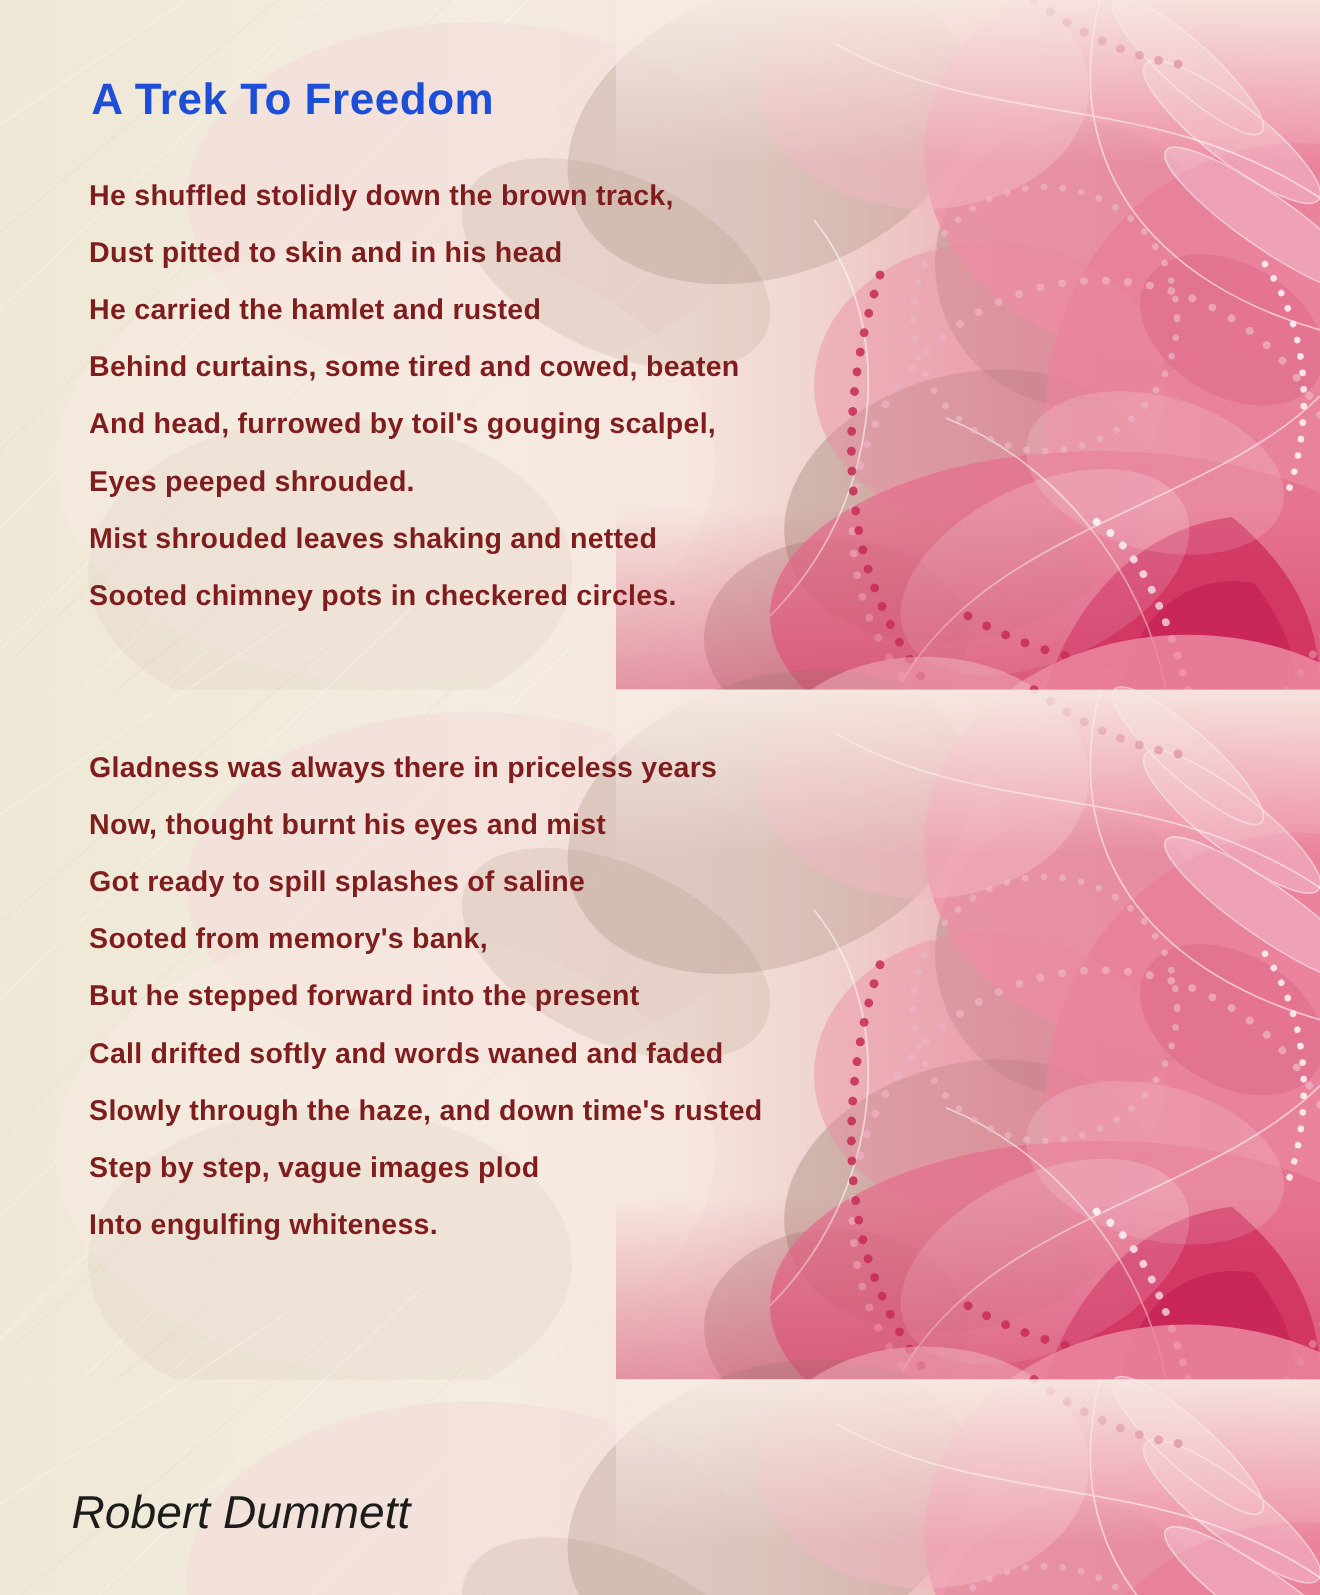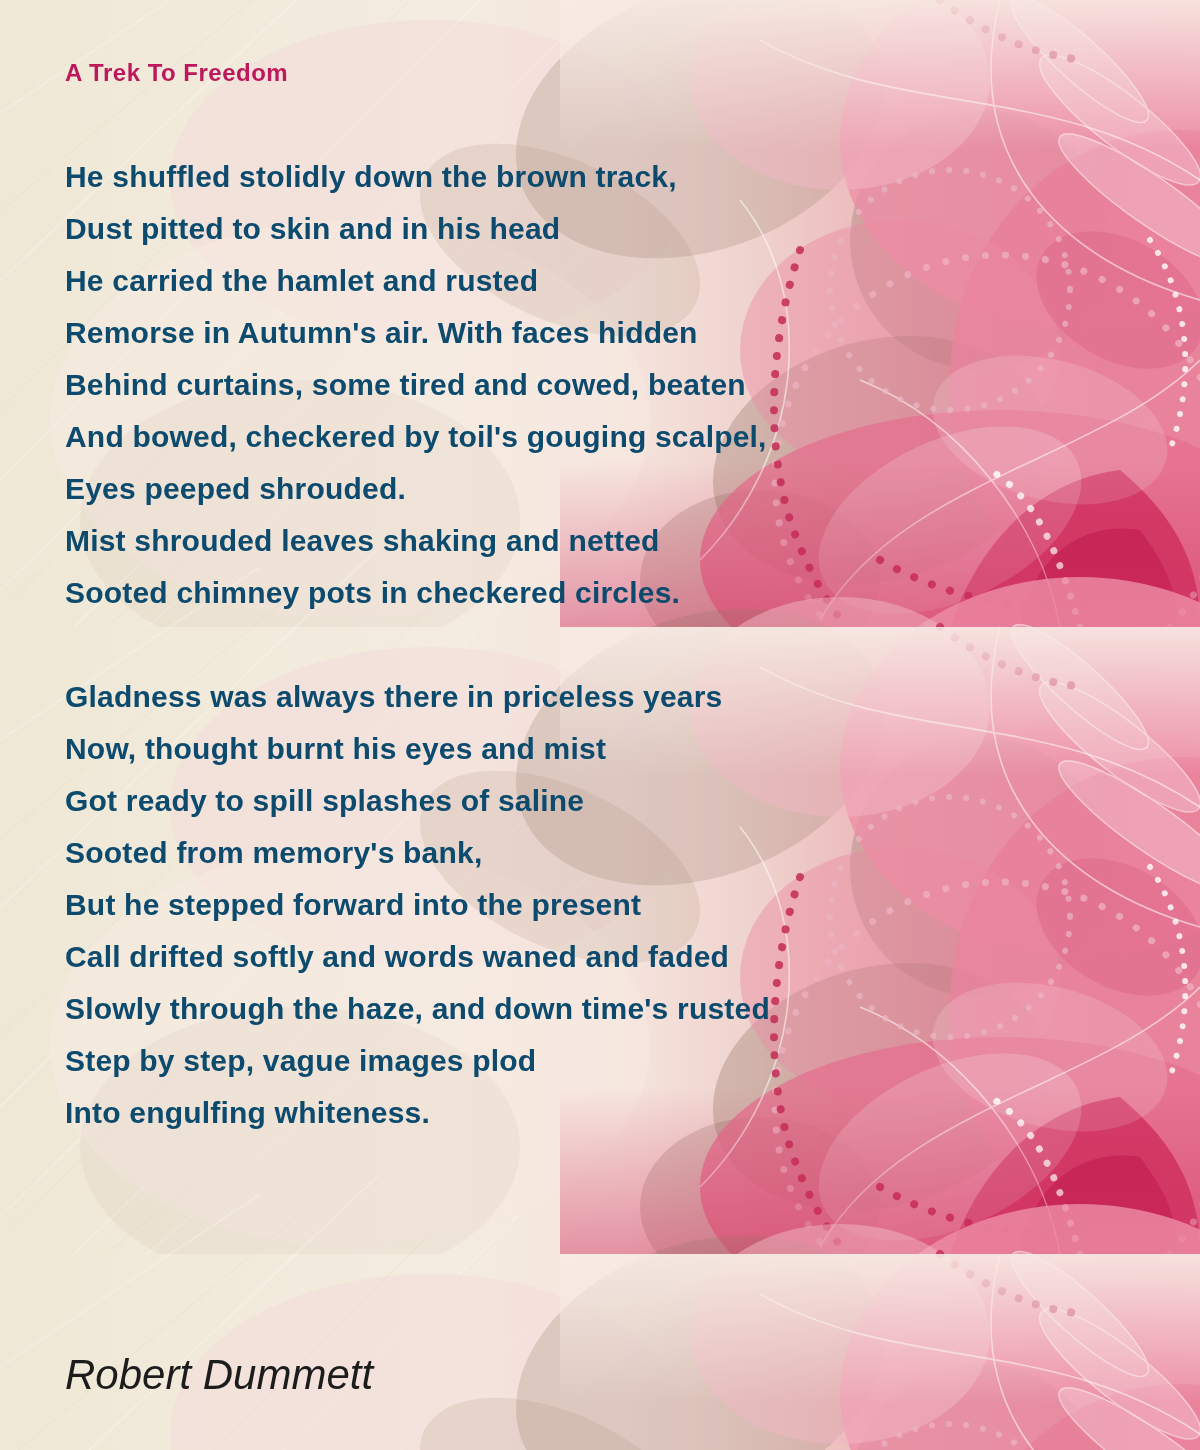--- a/index.html
+++ b/index.html
@@ -13,33 +13,33 @@
     width: 1200px; height: 1450px;
     overflow: hidden;
   }
   .bg-svg {
     position: absolute; left: 0; top: 0;
     width: 1200px; height: 1450px;
     display: block;
   }
   .poem-title {
     position: absolute; left: 65px; top: 49px;
-    margin: 0;
-    font-size: 24px; font-weight: bold;
+    margin: 18px;
+    font-size: 40px; font-weight: bold;
     letter-spacing: 0.5px;
-    color: #be185d;
+    color: #1d4ed8;
     line-height: 48px;
     white-space: nowrap;
   }
   .stanza {
-    position: absolute; left: 65px;
-    font-size: 30px; font-weight: bold;
+    position: absolute; left: 81px;
+    font-size: 26px; font-weight: bold;
     line-height: 52px;
     letter-spacing: 0.2px;
-    color: #0c4a6e;
+    color: #7f1d1d;
     white-space: nowrap;
   }
   .stanza-1 { top: 151px; }
   .stanza-2 { top: 671px; }
   .poem-line { display: block; }
   .poem-author {
     position: absolute; left: 65px; top: 1350px;
     font-size: 42px; font-style: italic; font-weight: normal;
     color: #1c1c1c;
     line-height: 50px;
@@ -149,23 +149,22 @@
     <use href="#tile" x="0" y="627"></use>
     <use href="#tile" x="0" y="1254"></use>
   </svg>
 
   <h1 class="poem-title">A Trek To Freedom</h1>
 
   <div class="stanza stanza-1">
       <div class="poem-line">He shuffled stolidly down the brown track,</div>
       <div class="poem-line">Dust pitted to skin and in his head</div>
       <div class="poem-line">He carried the hamlet and rusted</div>
-      <div class="poem-line">Remorse in Autumn's air. With faces hidden</div>
       <div class="poem-line">Behind curtains, some tired and cowed, beaten</div>
-      <div class="poem-line">And bowed, checkered by toil's gouging scalpel,</div>
+      <div class="poem-line">And head, furrowed by toil's gouging scalpel,</div>
       <div class="poem-line">Eyes peeped shrouded.</div>
       <div class="poem-line">Mist shrouded leaves shaking and netted</div>
       <div class="poem-line">Sooted chimney pots in checkered circles.</div>
     </div>
 
   <div class="stanza stanza-2">
       <div class="poem-line">Gladness was always there in priceless years</div>
       <div class="poem-line">Now, thought burnt his eyes and mist</div>
       <div class="poem-line">Got ready to spill splashes of saline</div>
       <div class="poem-line">Sooted from memory's bank,</div>

